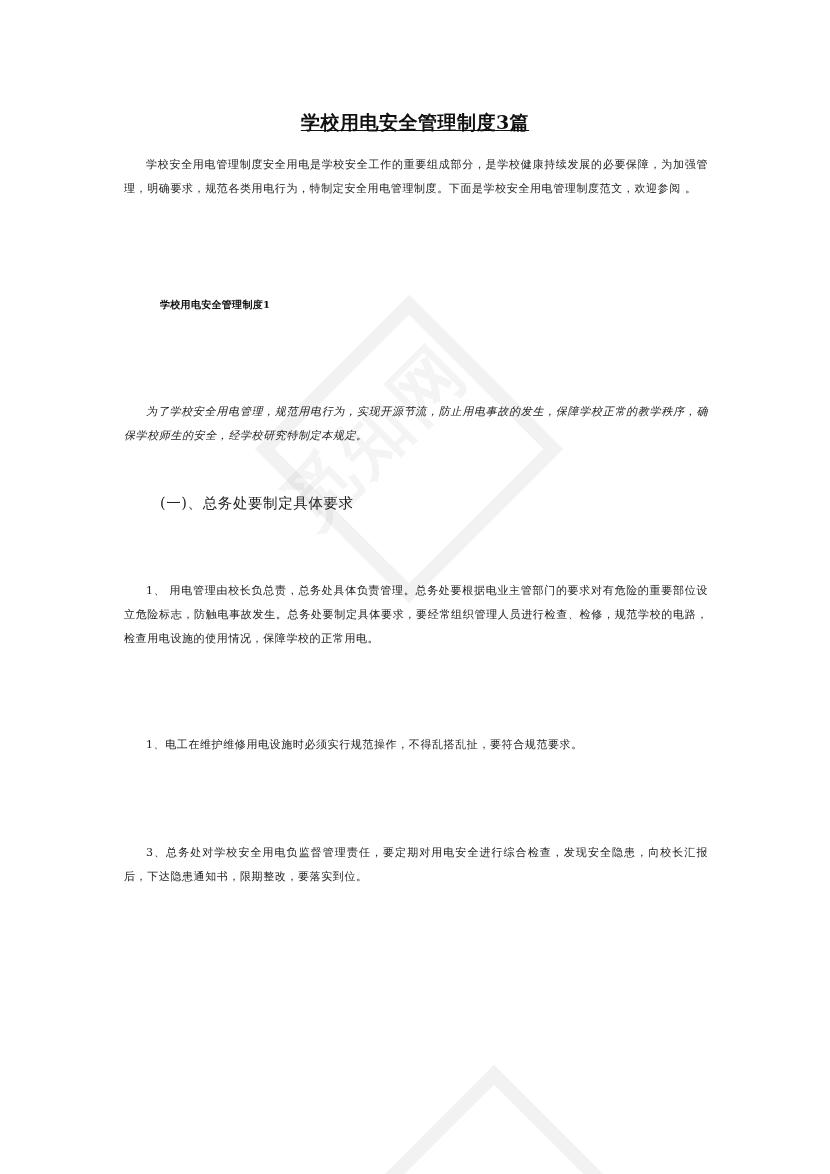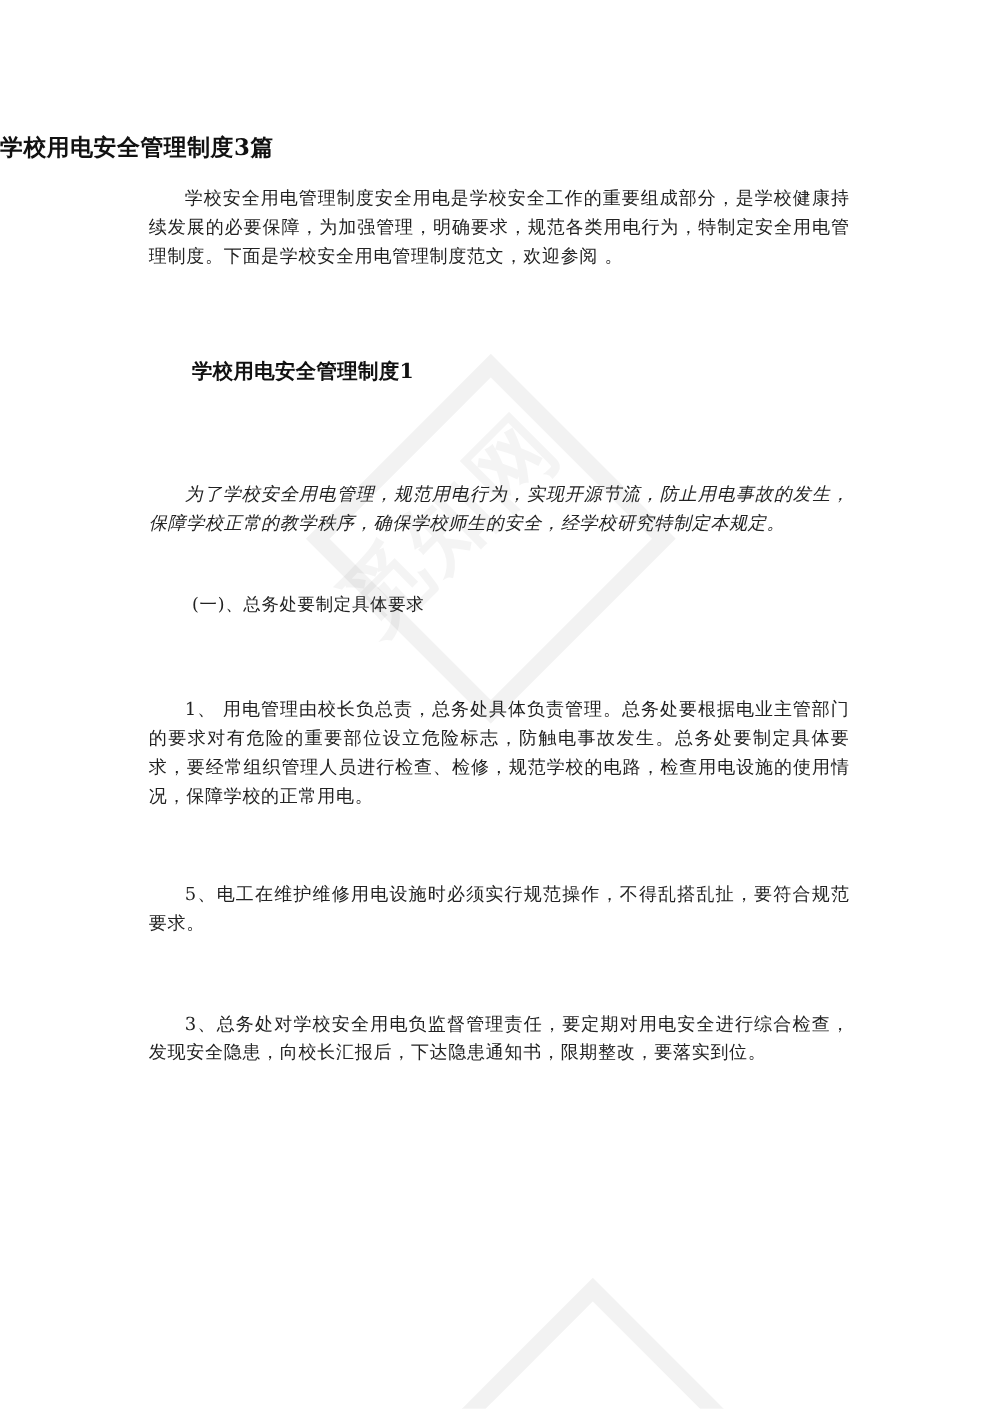--- a/index.html
+++ b/index.html
@@ -1,23 +1,23 @@
 <!DOCTYPE html>
 <html><head>
   <meta charset="utf-8">
   <style>
     html, body { margin: 0; padding: 0; background: #ffffff; }
     body { width: 830px; height: 1174px; position: relative; overflow: hidden;
            font-family: "DejaVu Serif", "Liberation Serif", serif; color: #222; }
     .page { position: absolute; left: 0; top: 0; width: 830px; height: 1174px; }
-    .title { position: absolute; top: 110px; left: 0; width: 830px; 
-             font-size: 19px; font-weight: bold; letter-spacing: 0.5px; color: #111; }
-    .para { position: absolute; left: 124px; width: 584px; font-size: 15px;
+    .title { position: absolute; top: 110px; left: 0; width: 830px; text-align: center;
+             font-size: 19px; font-weight: bold; letter-spacing: 0.5px; color: #111; text-decoration: underline; }
+    .para { position: absolute; left: 124px; width: 584px; font-size: 11px;
             line-height: 24px; text-indent: 2em; letter-spacing: 0.6px; text-align: justify; color: #222; }
-    .h2 { position: absolute; left: 160px; font-size: 17px; font-weight: bold; color: #111; letter-spacing: 0.3px; }
+    .h2 { position: absolute; left: 160px; font-size: 10px; font-weight: bold; color: #111; letter-spacing: 0.3px; }
     .sub { position: absolute; left: 160px; font-size: 14.5px; color: #222; letter-spacing: 0.6px; }
     .wm { position: absolute; width: 190px; height: 190px; transform: rotate(45deg);
           border: 14px solid rgba(0,0,0,0.05); pointer-events: none; }
     .wm-text { position: absolute; font-size: 70px; font-weight: bold; color: rgba(0,0,0,0.045);
                transform: rotate(-45deg); pointer-events: none; white-space: nowrap; letter-spacing: 4px; }
   </style>
 </head>
 <body>
 
 <div class="page">
@@ -31,18 +31,18 @@
   <div class="para" style="top:153px;">学校安全用电管理制度安全用电是学校安全工作的重要组成部分，是学校健康持续发展的必要保障，为加强管理，明确要求，规范各类用电行为，特制定安全用电管理制度。下面是学校安全用电管理制度范文，欢迎参阅 。</div>
 
   <div class="h2" style="top:298px;">学校用电安全管理制度1</div>
 
   <div class="para" style="top:400px;font-style:italic;">为了学校安全用电管理，规范用电行为，实现开源节流，防止用电事故的发生，保障学校正常的教学秩序，确保学校师生的安全，经学校研究特制定本规定。</div>
 
   <div class="sub" style="top:494px;">(一)、总务处要制定具体要求</div>
 
   <div class="para" style="top:579px;">1、 用电管理由校长负总责，总务处具体负责管理。总务处要根据电业主管部门的要求对有危险的重要部位设立危险标志，防触电事故发生。总务处要制定具体要求，要经常组织管理人员进行检查、检修，规范学校的电路，检查用电设施的使用情况，保障学校的正常用电。</div>
 
-  <div class="para" style="top:733px;">5、电工在维护维修用电设施时必须实行规范操作，不得乱搭乱扯，要符合规范要求。</div>
+  <div class="para" style="top:733px;">1、电工在维护维修用电设施时必须实行规范操作，不得乱搭乱扯，要符合规范要求。</div>
 
   <div class="para" style="top:841px;">3、总务处对学校安全用电负监督管理责任，要定期对用电安全进行综合检查，发现安全隐患，向校长汇报后，下达隐患通知书，限期整改，要落实到位。</div>
 
 
 </div>
 
 </body></html>

